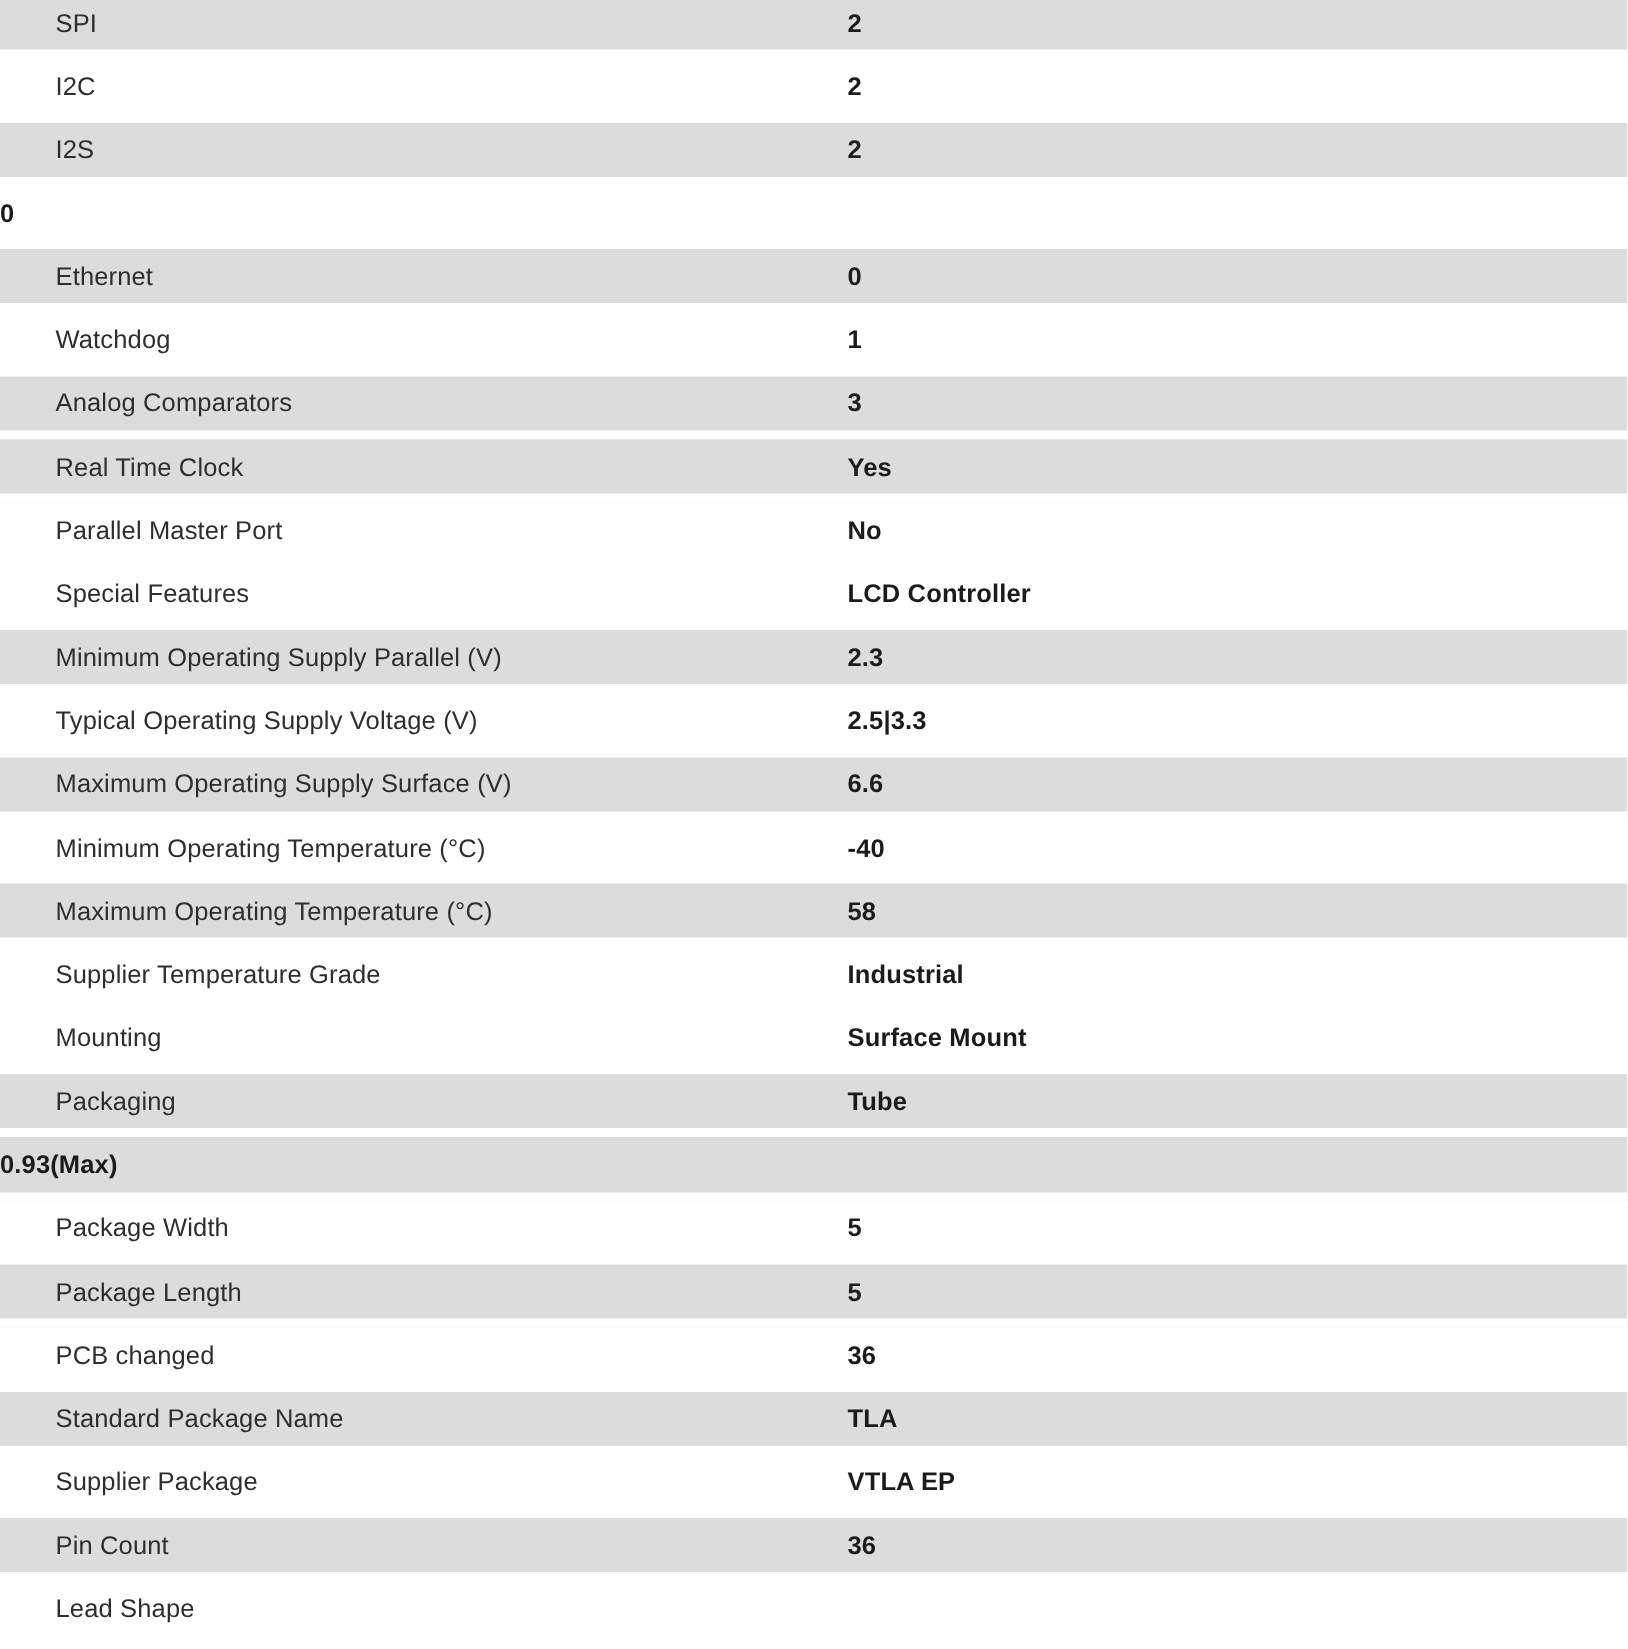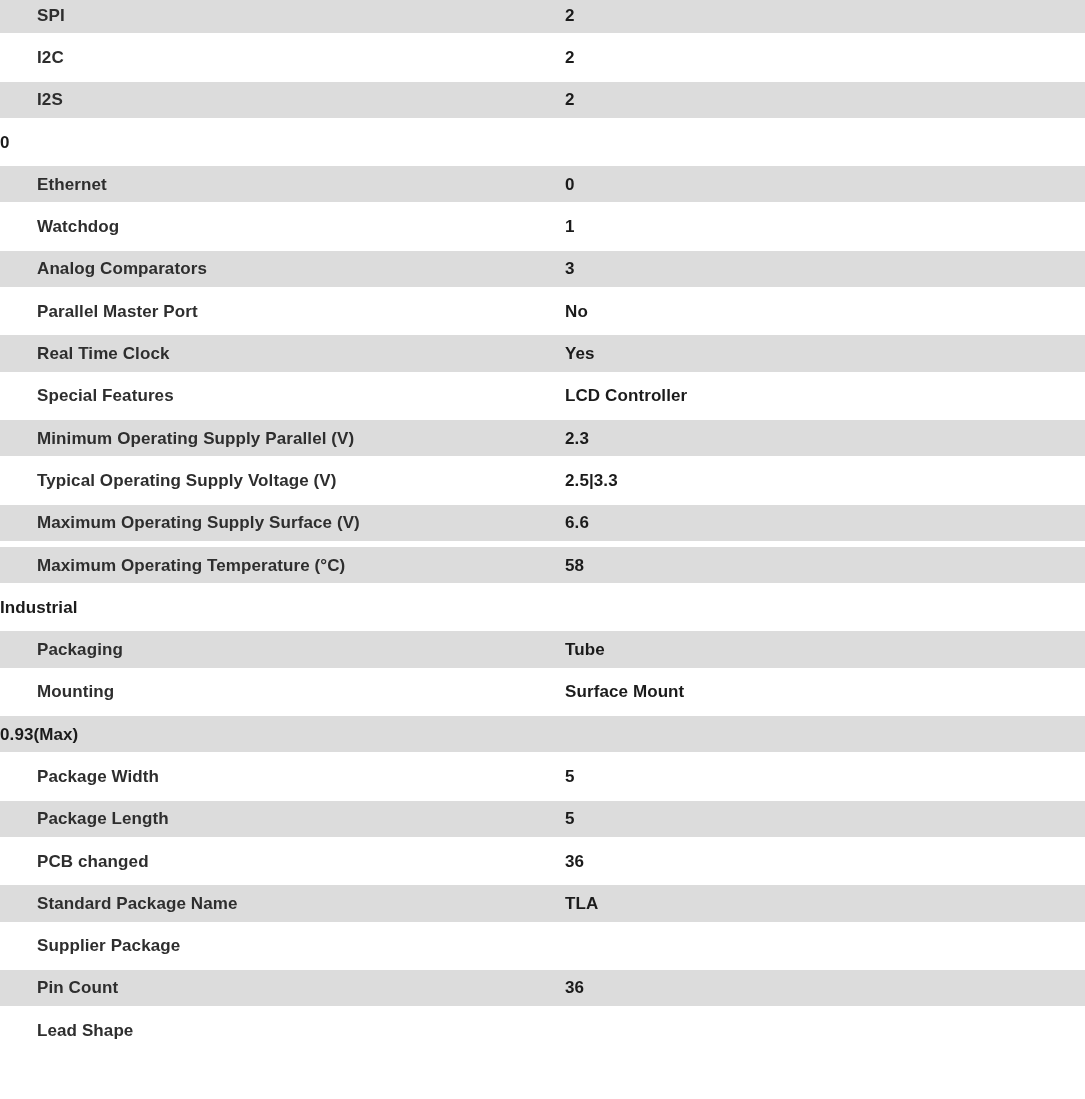--- a/index.html
+++ b/index.html
@@ -30,21 +30,21 @@
   }
   .spec-cell {
     font-size: 17px;
     line-height: 1;
     white-space: nowrap;
   }
   .spec-label {
     flex: 0 0 565px;
     box-sizing: border-box;
     padding-left: 37px;
-    font-weight: 700;
+    font-weight: 400;
     color: var(--label-color, #2e2e2e);
     letter-spacing: 0.1px;
   }
   .spec-value {
     flex: 1 1 auto;
     font-weight: 700;
     color: var(--value-color, #1b1b1b);
     letter-spacing: 0.1px;
   }
 </style>
@@ -79,28 +79,28 @@
   <div class="spec-row plain">
     <div class="spec-cell spec-label">Watchdog</div>
     <div class="spec-cell spec-value">1</div>
   </div>
 
   <div class="spec-row alt">
     <div class="spec-cell spec-label">Analog Comparators</div>
     <div class="spec-cell spec-value">3</div>
   </div>
 
+  <div class="spec-row alt">
+    <div class="spec-cell spec-label">Real Time Clock</div>
+    <div class="spec-cell spec-value">Yes</div>
+  </div>
+
   <div class="spec-row plain">
     <div class="spec-cell spec-label">Parallel Master Port</div>
     <div class="spec-cell spec-value">No</div>
-  </div>
-
-  <div class="spec-row alt">
-    <div class="spec-cell spec-label">Real Time Clock</div>
-    <div class="spec-cell spec-value">Yes</div>
   </div>
 
   <div class="spec-row plain">
     <div class="spec-cell spec-label">Special Features</div>
     <div class="spec-cell spec-value">LCD Controller</div>
   </div>
 
   <div class="spec-row alt">
     <div class="spec-cell spec-label">Minimum Operating Supply Parallel (V)</div>
     <div class="spec-cell spec-value">2.3</div>
@@ -109,38 +109,43 @@
   <div class="spec-row plain">
     <div class="spec-cell spec-label">Typical Operating Supply Voltage (V)</div>
     <div class="spec-cell spec-value">2.5|3.3</div>
   </div>
 
   <div class="spec-row alt">
     <div class="spec-cell spec-label">Maximum Operating Supply Surface (V)</div>
     <div class="spec-cell spec-value">6.6</div>
   </div>
 
+  <div class="spec-row plain">
+    <div class="spec-cell spec-label">Minimum Operating Temperature (°C)</div>
+    <div class="spec-cell spec-value">-40</div>
+  </div>
 
   <div class="spec-row alt">
     <div class="spec-cell spec-label">Maximum Operating Temperature (°C)</div>
     <div class="spec-cell spec-value">58</div>
   </div>
 
   <div class="spec-row plain">
+    <div class="spec-cell spec-label">Supplier Temperature Grade</div>
     <div class="spec-cell spec-value">Industrial</div>
+  </div>
+
+  <div class="spec-row plain">
+    <div class="spec-cell spec-label">Mounting</div>
+    <div class="spec-cell spec-value">Surface Mount</div>
   </div>
 
   <div class="spec-row alt">
     <div class="spec-cell spec-label">Packaging</div>
     <div class="spec-cell spec-value">Tube</div>
-  </div>
-
-  <div class="spec-row plain">
-    <div class="spec-cell spec-label">Mounting</div>
-    <div class="spec-cell spec-value">Surface Mount</div>
   </div>
 
   <div class="spec-row alt">
     <div class="spec-cell spec-value">0.93(Max)</div>
   </div>
 
   <div class="spec-row plain">
     <div class="spec-cell spec-label">Package Width</div>
     <div class="spec-cell spec-value">5</div>
   </div>
@@ -155,20 +160,21 @@
     <div class="spec-cell spec-value">36</div>
   </div>
 
   <div class="spec-row alt">
     <div class="spec-cell spec-label">Standard Package Name</div>
     <div class="spec-cell spec-value">TLA</div>
   </div>
 
   <div class="spec-row plain">
     <div class="spec-cell spec-label">Supplier Package</div>
+    <div class="spec-cell spec-value">VTLA EP</div>
   </div>
 
   <div class="spec-row alt">
     <div class="spec-cell spec-label">Pin Count</div>
     <div class="spec-cell spec-value">36</div>
   </div>
 
   <div class="spec-row plain">
     <div class="spec-cell spec-label">Lead Shape</div>
   </div>

